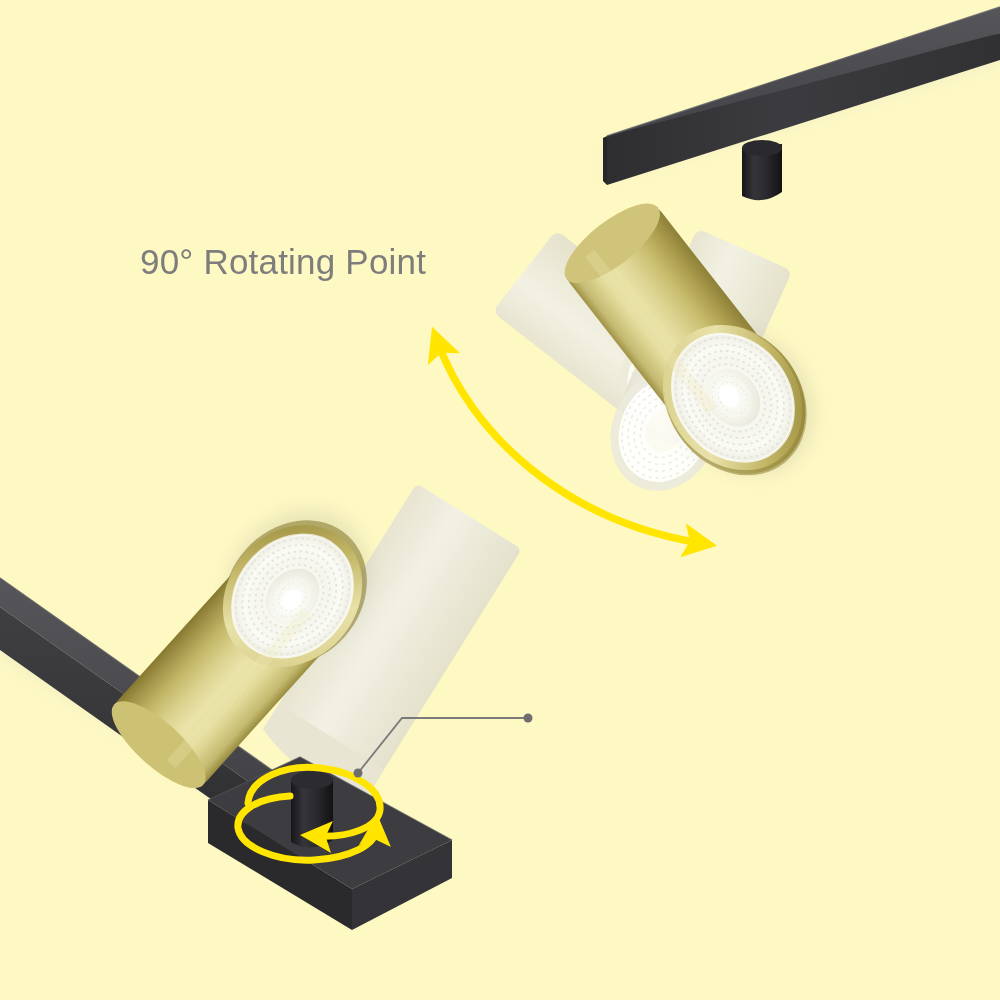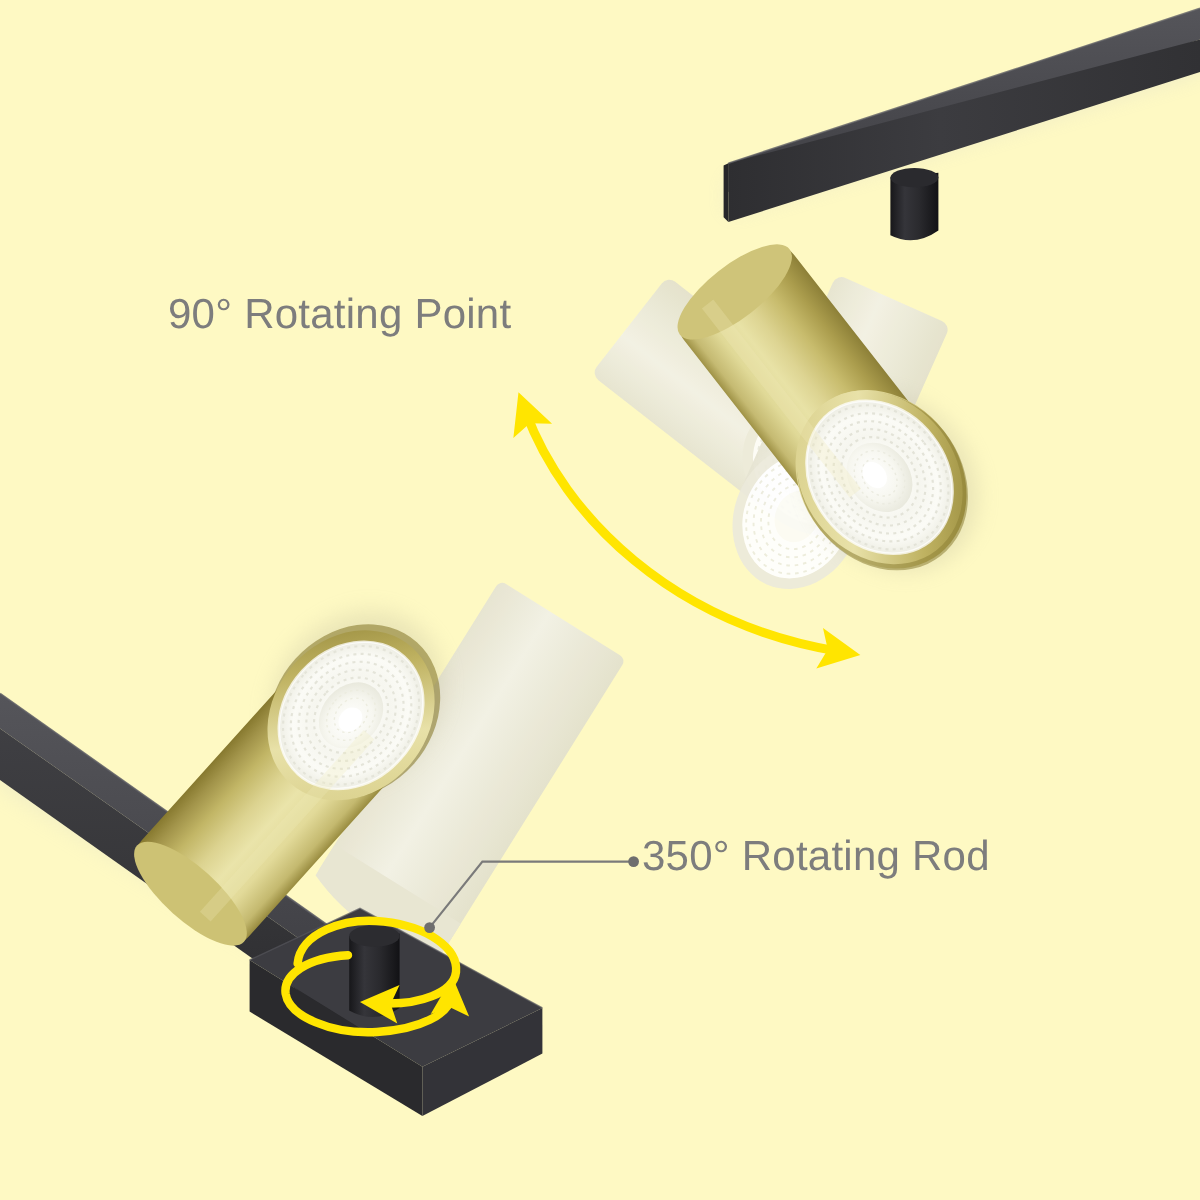--- a/index.html
+++ b/index.html
@@ -305,15 +305,14 @@
       <g>
         <path d="M358,773 L402,718 L527,718" fill="none" stroke="#7a7a7a" stroke-width="1.8"></path>
         <circle cx="358" cy="773" r="4.5" fill="#6e6e6e"></circle>
         <circle cx="528" cy="718" r="4.5" fill="#6e6e6e"></circle>
       </g>
     </g>
   </svg>
 
   <div class="label" id="label-rotating-point">90° Rotating Point</div>
 
-  <div class="label" id="label-rotating-rod">350° Rotating Rod</div>
 
 </div>
 
 </body></html>

